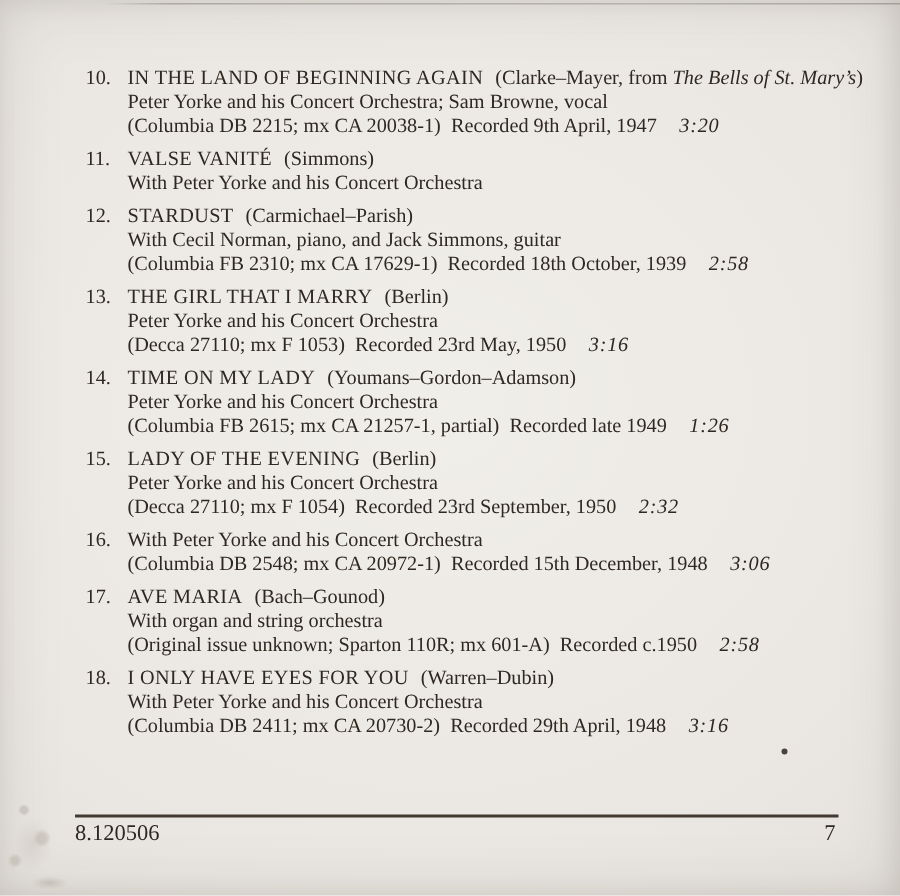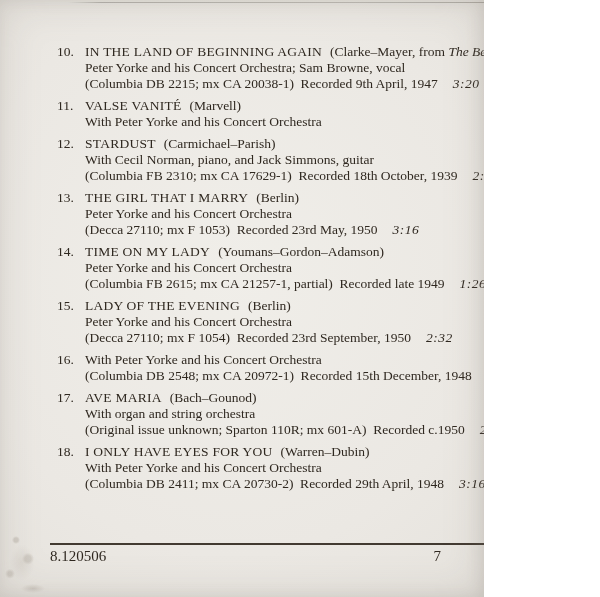--- a/index.html
+++ b/index.html
@@ -1,18 +1,18 @@
 <!DOCTYPE html>
 <html><head>
 <meta charset="utf-8">
 <style>
   html, body { margin: 0; padding: 0; }
   .page {
     position: relative;
-    width: 484px;
+    width: 600px;
     height: 597px;
     background:
       radial-gradient(ellipse 90% 80% at 48% 45%, #f0eee9 0%, #ebe8e3 60%, #e4e1db 100%);
     overflow: hidden;
     font-family: "Liberation Serif", "DejaVu Serif", serif;
     color: #2f2820;
   }
   .page::after {
     content: "";
     position: absolute;
@@ -109,21 +109,21 @@
         <div class="issue-line">
           <span class="issue">(Columbia DB 2215; mx CA 20038-1)  Recorded 9th April, 1947</span><span class="duration">3:20</span>
         </div>
       </div>
     </div>
 
     <div class="track">
       <div class="num">11.</div>
       <div class="tbody">
         <div class="title-line">
-          <span class="title">VALSE VANITÉ</span><span class="credit"><span>(Marvell)</span><i></i><span></span></span>
+          <span class="title">VALSE VANITÉ</span><span class="credit"><span>(Simmons)</span><i></i><span></span></span>
         </div>
         <div class="line">With Peter Yorke and his Concert Orchestra</div>
       </div>
     </div>
 
     <div class="track">
       <div class="num">12.</div>
       <div class="tbody">
         <div class="title-line">
           <span class="title">STARDUST</span><span class="credit"><span>(Carmichael–Parish)</span><i></i><span></span></span>

